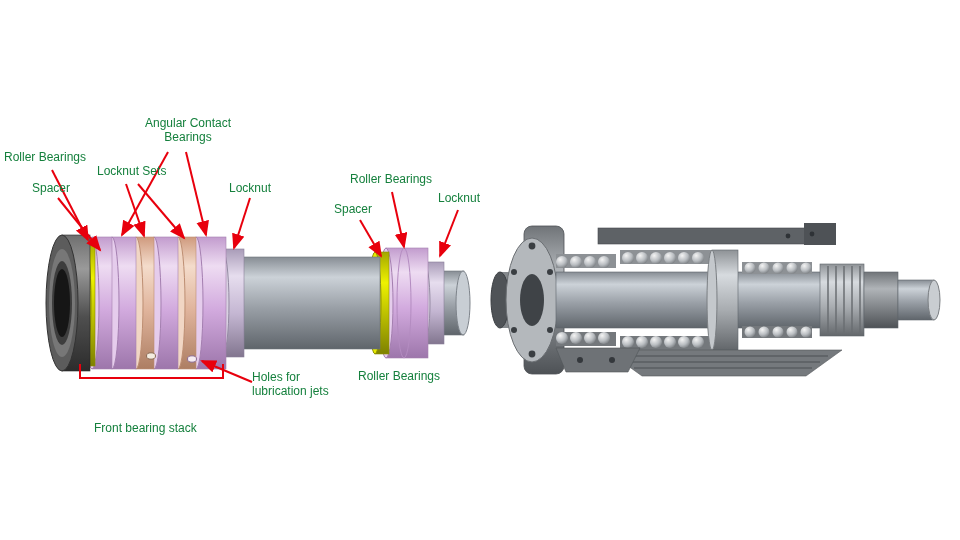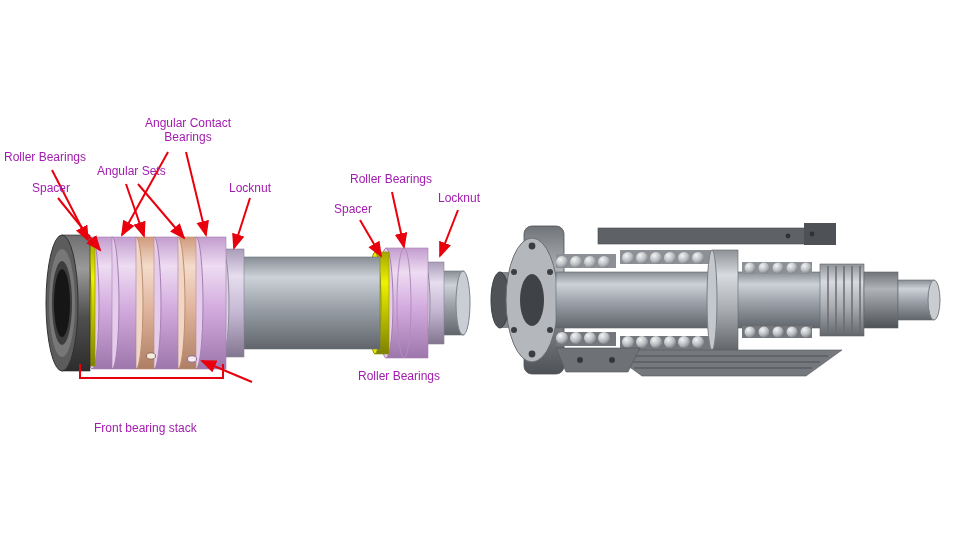--- a/index.html
+++ b/index.html
@@ -1,19 +1,19 @@
 <!DOCTYPE html>
 <html><head>
 <meta charset="utf-8">
 <style>
   html,body{margin:0;padding:0;background:#fff;}
   #stage{position:relative;width:960px;height:540px;background:#ffffff;overflow:hidden;
          font-family:"Liberation Sans",sans-serif;}
   #scene{position:absolute;left:0;top:0;width:960px;height:540px;}
-  .lbl{position:absolute;font-size:12px;line-height:14px;color:#a21caf;white-space:nowrap;z-index:5;}
+  .lbl{position:absolute;font-size:12px;line-height:14px;color:#15803d;white-space:nowrap;z-index:5;}
   .lbl.wrap{white-space:normal;}
   .lbl.center{text-align:center;}
 </style>
 </head>
 <body>
 
 <div id="stage">
 
   <svg id="scene" viewBox="0 0 960 540" xmlns="http://www.w3.org/2000/svg">
     <defs>
@@ -274,29 +274,30 @@
       <line x1="458" y1="210" x2="440" y2="256" marker-end="url(#arw)"></line>
       <line x1="252" y1="382" x2="202" y2="361" marker-end="url(#arw)"></line>
       <path d="M80,364 L80,378 L223,378 L223,364"></path>
     </g>
   </svg>
 
   <div class="lbl" style="left:4px;top:150px;">Roller Bearings</div>
 
   <div class="lbl" style="left:32px;top:181px;">Spacer</div>
 
-  <div class="lbl" style="left:97px;top:164px;">Angular Sets</div>
+  <div class="lbl" style="left:97px;top:164px;">Locknut Sets</div>
 
   <div class="lbl wrap center" style="left:138px;top:116px;width:100px;">Angular Contact Bearings</div>
 
   <div class="lbl" style="left:229px;top:181px;">Locknut</div>
 
   <div class="lbl" style="left:350px;top:172px;">Roller Bearings</div>
 
   <div class="lbl" style="left:334px;top:202px;">Spacer</div>
 
   <div class="lbl" style="left:438px;top:191px;">Locknut</div>
 
+  <div class="lbl wrap" style="left:252px;top:370px;width:92px;">Holes for lubrication jets</div>
 
   <div class="lbl" style="left:358px;top:369px;">Roller Bearings</div>
 
   <div class="lbl" style="left:94px;top:391px;margin-top:30px;">Front bearing stack</div>
 </div>
 
 </body></html>

